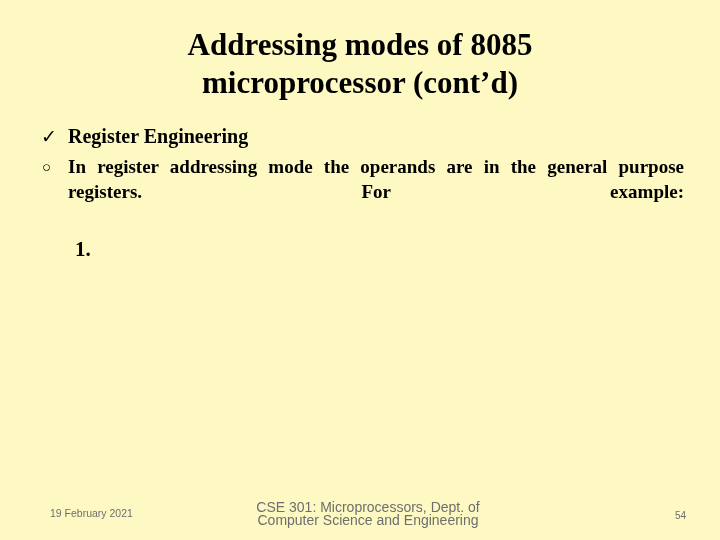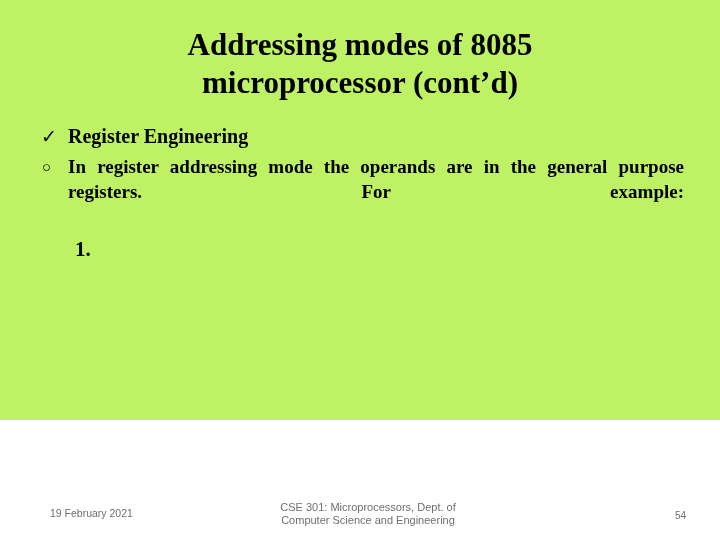--- a/index.html
+++ b/index.html
@@ -12,22 +12,22 @@
     background: #ffffff;
     font-family: "Liberation Serif", "DejaVu Serif", serif;
     color: #000000;
     overflow: hidden;
     position: relative;
   }
 
   .slide {
     position: relative;
     width: 720px;
-    height: 420px;
-    background: #bef264;
+    height: 540px;
+    background: #fef9c3;
   }
 
   
   .title-block {
     position: absolute;
     left: 36px;
     top: 26px;
     width: 648px;
     text-align: center;
     font-family: "Liberation Serif", "DejaVu Serif", serif;
@@ -132,21 +132,21 @@
     font-size: 10.5px;
     line-height: 13px;
     white-space: nowrap;
   }
   .footer-center {
     position: absolute;
     left: 180px;
     top: 3px;
     width: 360px;
     text-align: center;
-    font-size: 11px;
+    font-size: 14px;
     line-height: 12.5px;
   }
   .footer-center span { display: block; }
   .footer-page {
     position: absolute;
     right: 42px;
     top: 11px;
     font-size: 10px;
     line-height: 13px;
     text-align: left;

